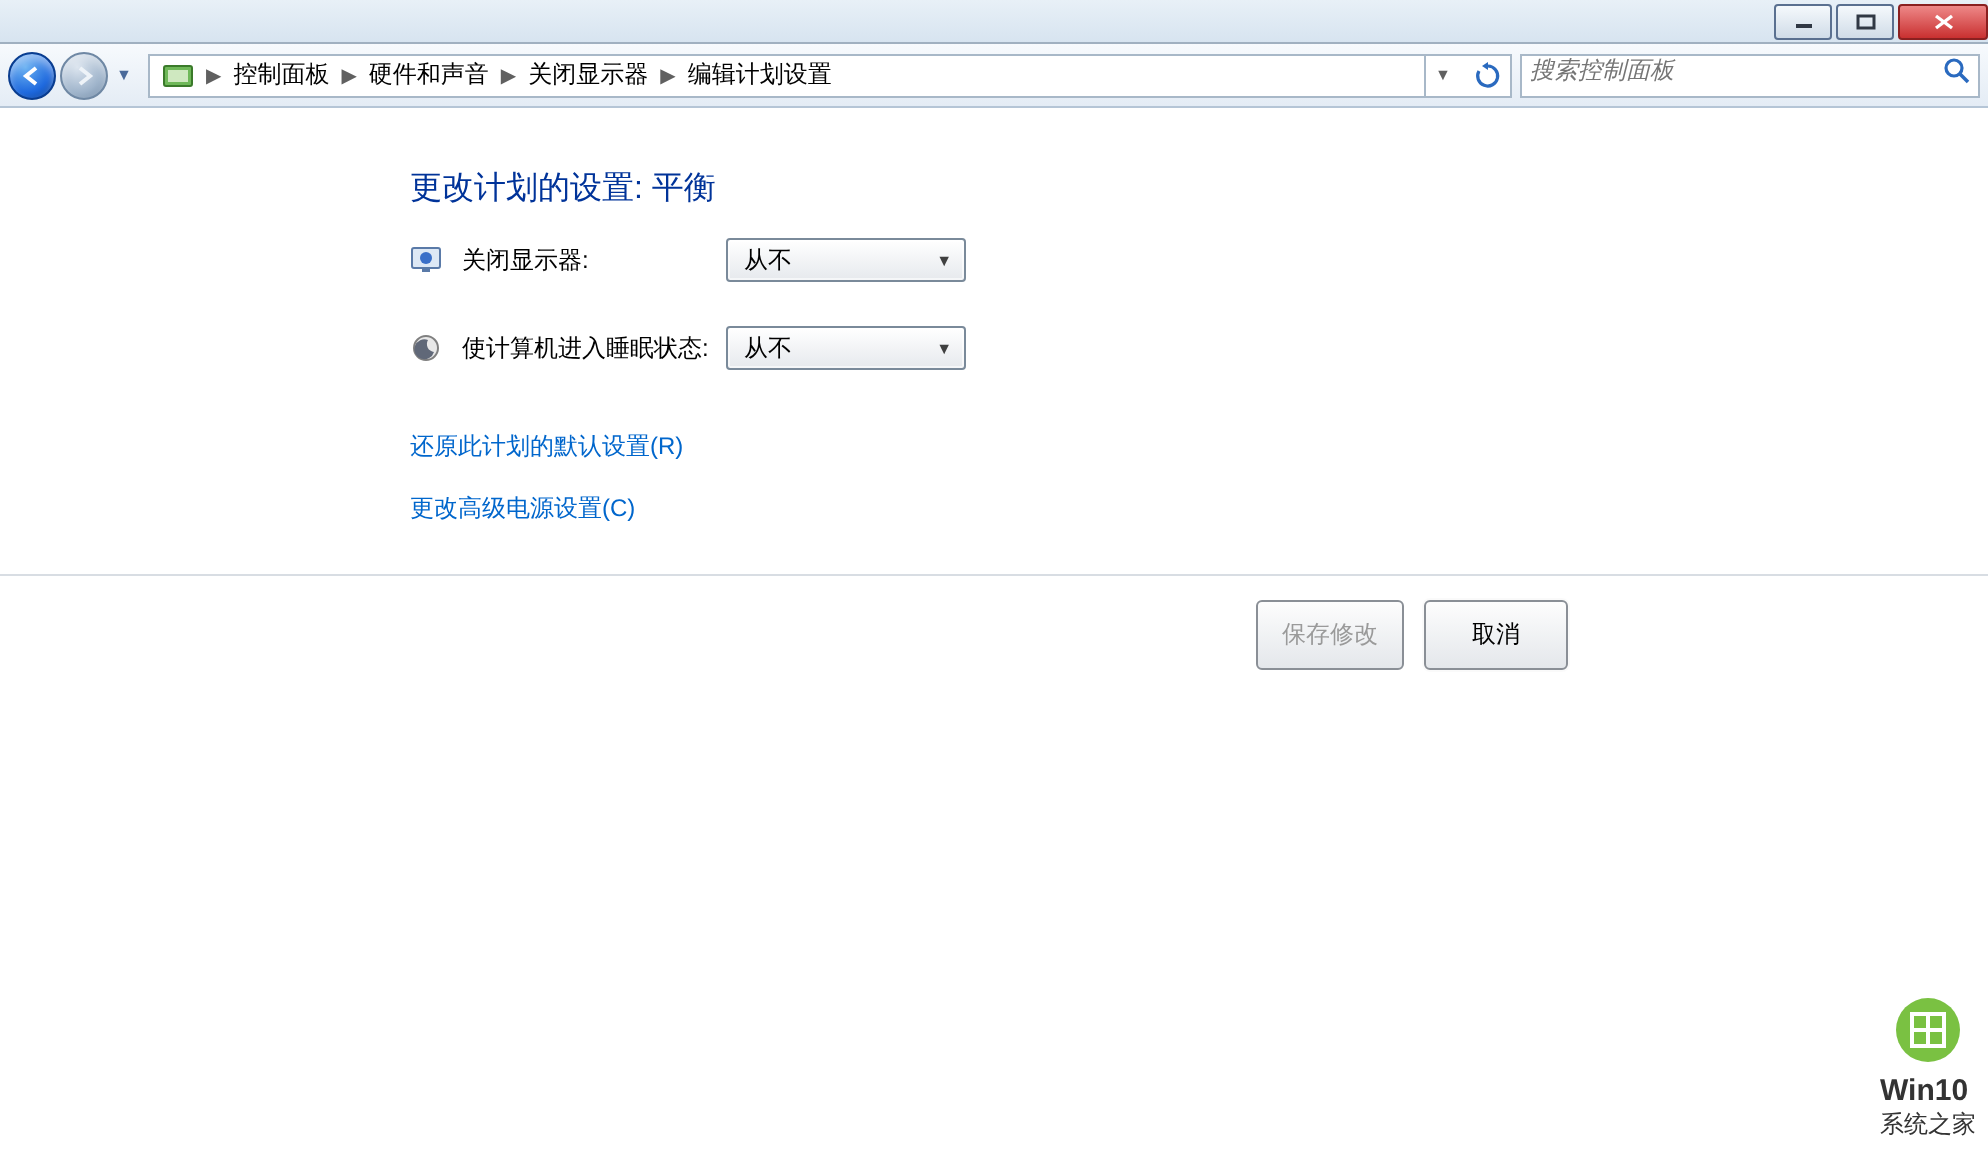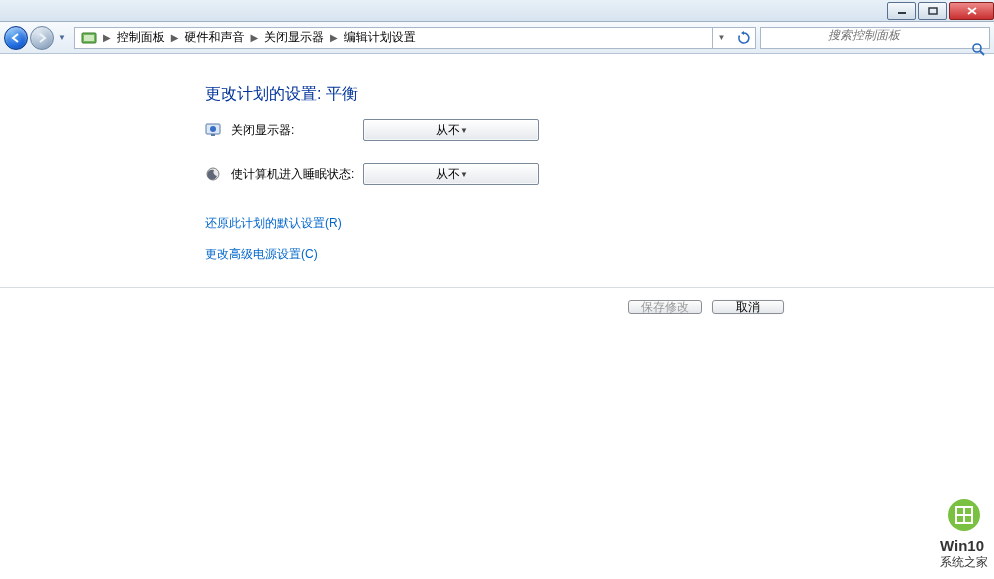--- a/index.html
+++ b/index.html
@@ -18,40 +18,40 @@
     .navcircle { width: 24px; height: 24px; border-radius: 50%; background: radial-gradient(circle at 35% 30%, #6db3f2, #1e69de 60%, #0a3d8f); border: 1px solid #0a3d8f; display: flex; align-items: center; justify-content: center; color: #fff; font-size: 13px; margin-right: 2px; box-shadow: inset 0 3px 4px rgba(255,255,255,0.5); }
     .navcircle.fwd { background: radial-gradient(circle at 35% 30%, #dce5ef, #9fb4cb 60%, #6f88a4); border-color: #6f88a4; color: #e8eef5; }
     .navdrop { width: 12px; color: #4a6a9a; font-size: 8px; text-align: center; }
     .breadcrumb { flex: 1; height: 22px; border: 1px solid #a8b8c8; background: #fff; display: flex; align-items: center; padding: 0 2px; border-right: none; }
     .bcicon { width: 16px; height: 16px; margin: 0 4px; display: flex; align-items: center; justify-content: center; }
     .bc-seg { padding: 17px 4px; color: #000; cursor: default; }
     .bc-arrow { color: #606060; font-size: 10px; padding: 0 2px; }
     .bc-tail { flex: 1; }
     .bc-dd { width: 18px; height: 22px; border-left: 1px solid #a8b8c8; display: flex; align-items: center; justify-content: center; color: #606060; font-size: 8px; }
     .refresh { width: 24px; height: 22px; border: 1px solid #a8b8c8; border-left: none; background: #fff; display: flex; align-items: center; justify-content: center; color: #1e69de; }
-    .searchbox { width: 230px; height: 22px; border: 1px solid #a8b8c8; background: #fff; margin-left: 4px; display: flex; align-items: flex-end; padding: 0 4px; color: #808080; font-style: italic; flex-direction: column; }
+    .searchbox { width: 230px; height: 22px; border: 1px solid #a8b8c8; background: #fff; margin-left: 4px; display: flex; align-items: flex-start; padding: 0 4px; color: #808080; font-style: italic; }
     .searchbox input { border: none; outline: none; flex: 1; font-style: italic; color: #808080; font-size: 12px; }
     .searchicon { color: #2a6abf; font-size: 13px; margin-left: 4px; font-style: normal; }
 
     
     .content { padding: 30px 0 0 205px; }
     .heading { color: #003399; font-size: 16px; margin-bottom: 14px; }
     .subtext { color: #000; font-size: 12px; margin-bottom: 36px; }
     .row { display: flex; align-items: center; margin-bottom: 22px; }
     .rowicon { width: 16px; height: 16px; margin-right: 10px; display: flex; align-items: center; justify-content: center; }
     .rowlabel { width: 132px; color: #000; }
-    .select { width: 176px; height: 22px; border: 1px solid #7a8a9a; border-radius: 2px; background: linear-gradient(#fff, #e6e9ed); display: flex; align-items: center; padding: 0 6px 0 8px; justify-content: center; box-shadow: inset 0 0 0 1px rgba(255,255,255,0.6); }
+    .select { width: 120px; height: 22px; border: 1px solid #7a8a9a; border-radius: 2px; background: linear-gradient(#fff, #e6e9ed); display: flex; align-items: center; padding: 0 6px 0 8px; justify-content: space-between; box-shadow: inset 0 0 0 1px rgba(255,255,255,0.6); }
     .select .val { color: #000; }
     .select .dd { font-size: 8px; color: #404040; }
     .link { color: #0066cc; cursor: pointer; margin-bottom: 14px; display: inline-block; }
     .linkblock { margin-top: 30px; }
 
     
     .footer { border-top: 1px solid #d8dde3; margin-top: 10px; padding: 12px 210px 0 0; display: flex; justify-content: flex-end; gap: 10px; }
-    .btn { min-width: 72px; height: 14px; border: 1px solid #8a8f96; border-radius: 3px; background: linear-gradient(#fdfdfd, #e4e7eb); display: flex; align-items: center; justify-content: center; font-size: 12px; color: #000; padding: 0 12px; }
+    .btn { min-width: 72px; height: 35px; border: 1px solid #8a8f96; border-radius: 3px; background: linear-gradient(#fdfdfd, #e4e7eb); display: flex; align-items: center; justify-content: center; font-size: 12px; color: #000; padding: 0 12px; }
     .btn.disabled { color: #9a9a9a; }
     .btn:not(.disabled) { box-shadow: 0 0 0 1px rgba(0,0,0,0.02); }
 
     
     .watermark { position: absolute; right: 6px; bottom: 8px; display: flex; align-items: center; gap: 6px; flex-direction: column; }
     .wm-logo { width: 32px; height: 32px; background: #7ac142; border-radius: 50%; display: flex; align-items: center; justify-content: center; }
     .wm-logo-inner { width: 18px; height: 18px; background: #fff; display: grid; grid-template-columns: 1fr 1fr; grid-template-rows: 1fr 1fr; gap: 2px; padding: 2px; }
     .wm-logo-inner div { background: #7ac142; }
     .wm-text .t1 { font-size: 15px; font-weight: bold; color: #333; }
     .wm-text .t2 { font-size: 12px; color: #333; }

